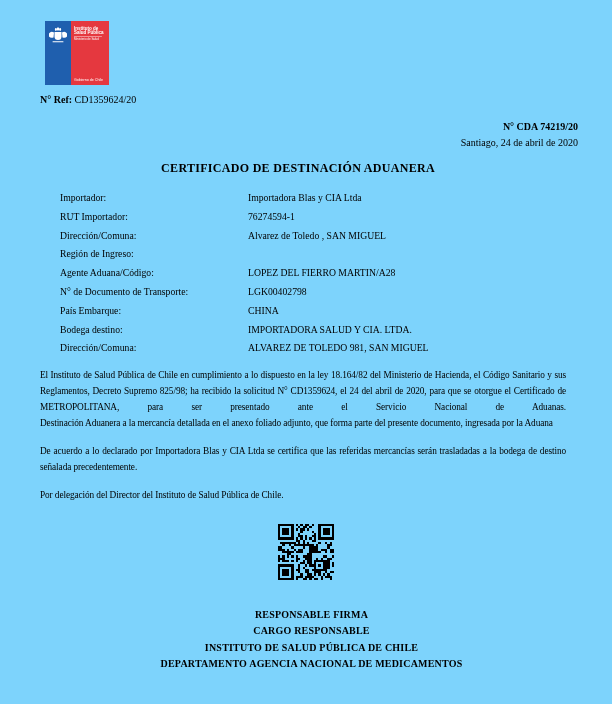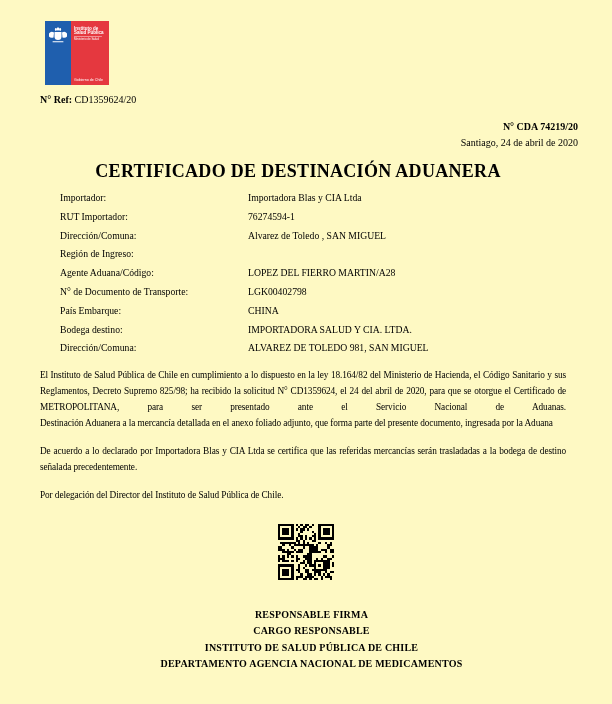--- a/index.html
+++ b/index.html
@@ -1,18 +1,18 @@
 <!DOCTYPE html>
 <html><head>
 <meta charset="utf-8">
 <style>
   html,body { margin:0; padding:0; background:#888; }
   .page {
     position:relative; width:612px; height:704px; margin:0 auto;
-    background:#fef9c3; color:#000;
+    background:#7dd3fc; color:#000;
     font-family:"Liberation Serif", serif;
     overflow:hidden;
   }
   
   .logo { position:absolute; left:45px; top:21px; width:64px; height:64px; display:flex; }
   .logo-blue { width:26px; position:relative; }
   .logo-red  { flex:1; position:relative; color:#fff; }
   .emblem { position:absolute; left:3px; top:6px; }
   .tiny-wrap { position:absolute; overflow:visible; }
   .tiny {
@@ -23,21 +23,21 @@
   .ministry { font-size:6.5px; line-height:8px; margin-top:3px;
               border-top:0.5px solid #fff; padding-top:2px; width:62px; }
   .gov { font-size:8px; line-height:9px; }
   
   .ref-line { position:absolute; left:40px; top:94px; font-size:10px; }
   .ref-line .b { font-weight:bold; }
   .header-right { position:absolute; right:34px; top:120px; text-align:right; font-size:10px; line-height:13px; }
   .cda { font-weight:bold; margin-bottom:3px; }
   .doc-title {
     position:absolute; left:0; right:16px; top:161px; text-align:center;
-    font-weight:bold; font-size:18px; letter-spacing:0.3px;
+    font-weight:bold; font-size:12px; letter-spacing:0.3px;
   }
   
   .fields { position:absolute; left:40px; top:192px; width:538px; font-size:9.7px; }
   .field-row { display:flex; height:18.8px; align-items:flex-start;margin-left:20px; }
   .field-label { width:188px; flex:none; }
   .field-value { flex:1; }
   
   .paragraphs { position:absolute; left:40px; top:367px; width:538px;
                 font-size:9.3px; line-height:16px; letter-spacing:-0.1px; }
   .paragraph { margin:0 12px 12px 0; }

